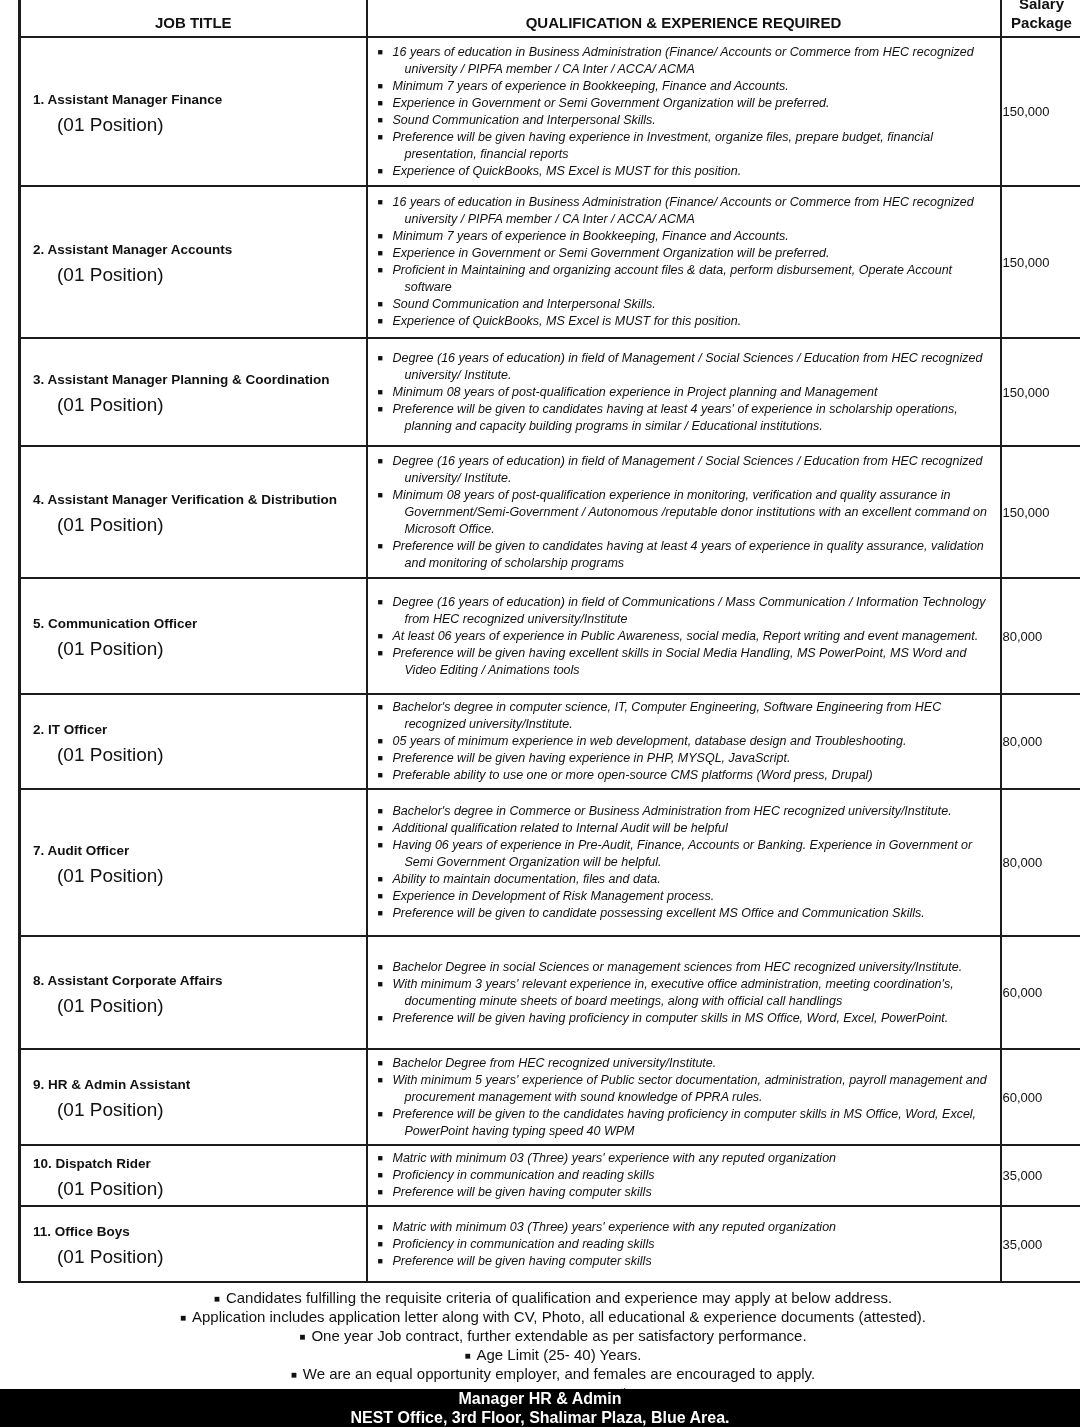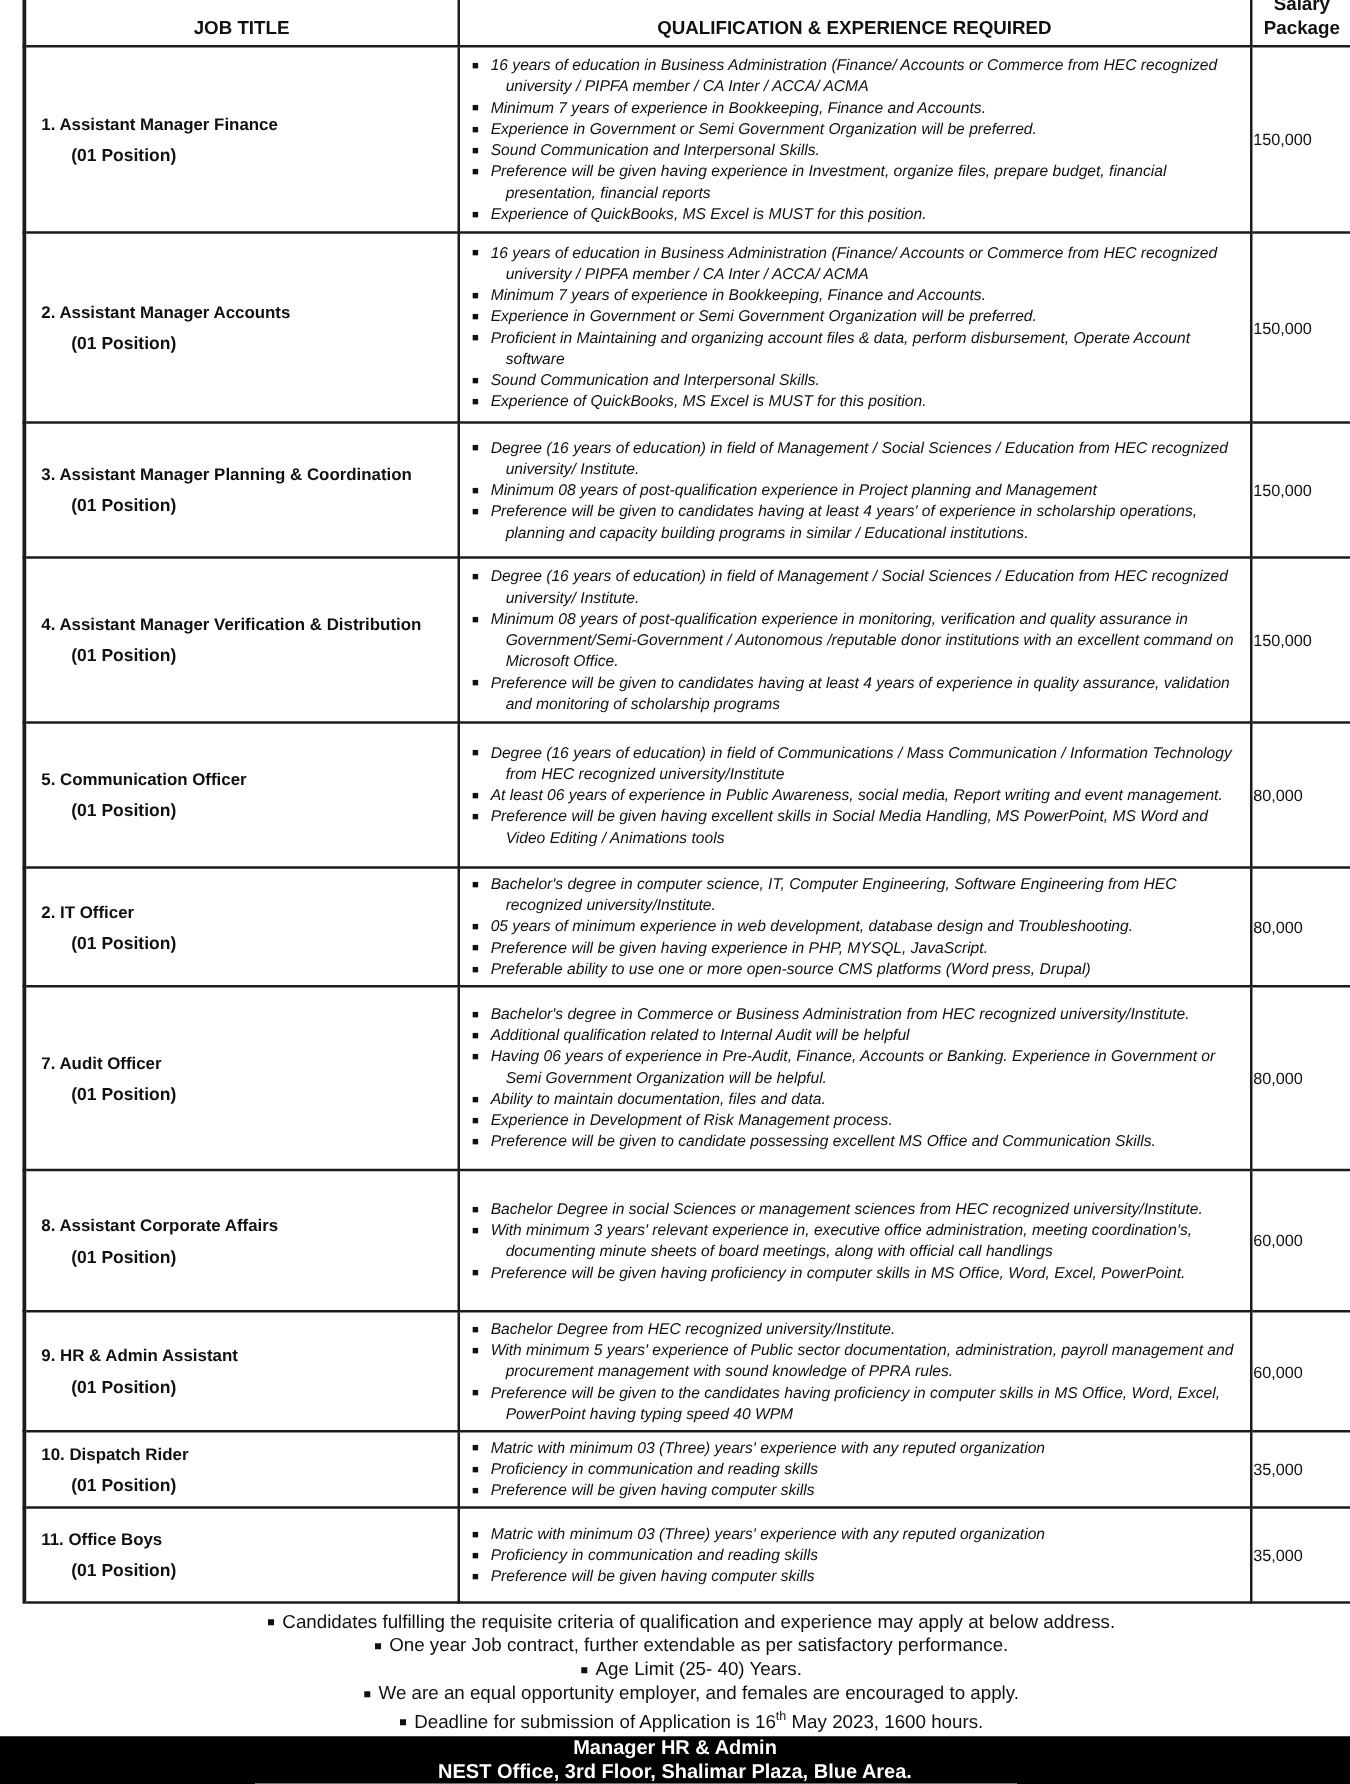--- a/index.html
+++ b/index.html
@@ -42,21 +42,21 @@
   tbody tr:nth-child(5)  { height: 116px; }
   tbody tr:nth-child(6)  { height: 95px;  }
   tbody tr:nth-child(7)  { height: 147px; }
   tbody tr:nth-child(8)  { height: 113px; }
   tbody tr:nth-child(9)  { height: 96px;  }
   tbody tr:nth-child(10) { height: 56px;  }
   tbody tr:nth-child(11) { height: 76px;  }
 
   td.cell-title { vertical-align: middle; padding: 4px 6px 4px 12px; margin-top: 28px; }
   .job-title   { font-size: 13.5px; font-weight: bold; line-height: 17px; }
-  .job-positions { font-size: 14px; font-weight: bold; line-height: 17px;
+  .job-positions { font-size: 19px; font-weight: normal; line-height: 17px;
                    padding-left: 24px; margin-top: 8px; }
 
   td.cell-qual { vertical-align: middle; padding: 4px 12px 4px 10px; font-style: italic; }
   ul.qual-list { margin: 0; padding: 0; list-style: none; }
   li.qual-item { font-size: 12.5px; line-height: 17px;
                  padding-left: 27px; text-indent: -27px; }
   li.qual-item .blt { display: inline-block; width: 15px; text-indent: 0;
                       font-size: 9px; vertical-align: 1px; }
 
   td.cell-sal { vertical-align: middle; font-size: 13px; }
@@ -263,20 +263,21 @@
           </ul>
         </td>
         <td class="cell-sal">35,000</td>
       </tr>
     </tbody>
 </table>
 
 <div class="notes">
   <ul class="notes-list" id="notes-list">
       <li class="note-item"><span class="blt">■</span>Candidates fulfilling the requisite criteria of qualification and experience may apply at below address.</li>
+      <li class="note-item"><span class="blt">■</span>Application includes application letter along with CV, Photo, all educational &amp; experience documents (attested).</li>
       <li class="note-item"><span class="blt">■</span>One year Job contract, further extendable as per satisfactory performance.</li>
       <li class="note-item"><span class="blt">■</span>Age Limit (25- 40) Years.</li>
       <li class="note-item"><span class="blt">■</span>We are an equal opportunity employer, and females are encouraged to apply.</li>
       <li class="note-item"><span class="blt">■</span>Deadline for submission of Application is 16<sup>th</sup> May  2023, 1600 hours.</li>
     </ul>
 </div>
 
 <div class="footer-bar">
   <div>Manager HR &amp; Admin</div>
   <div>NEST Office, 3rd Floor, Shalimar Plaza, Blue Area.</div>

